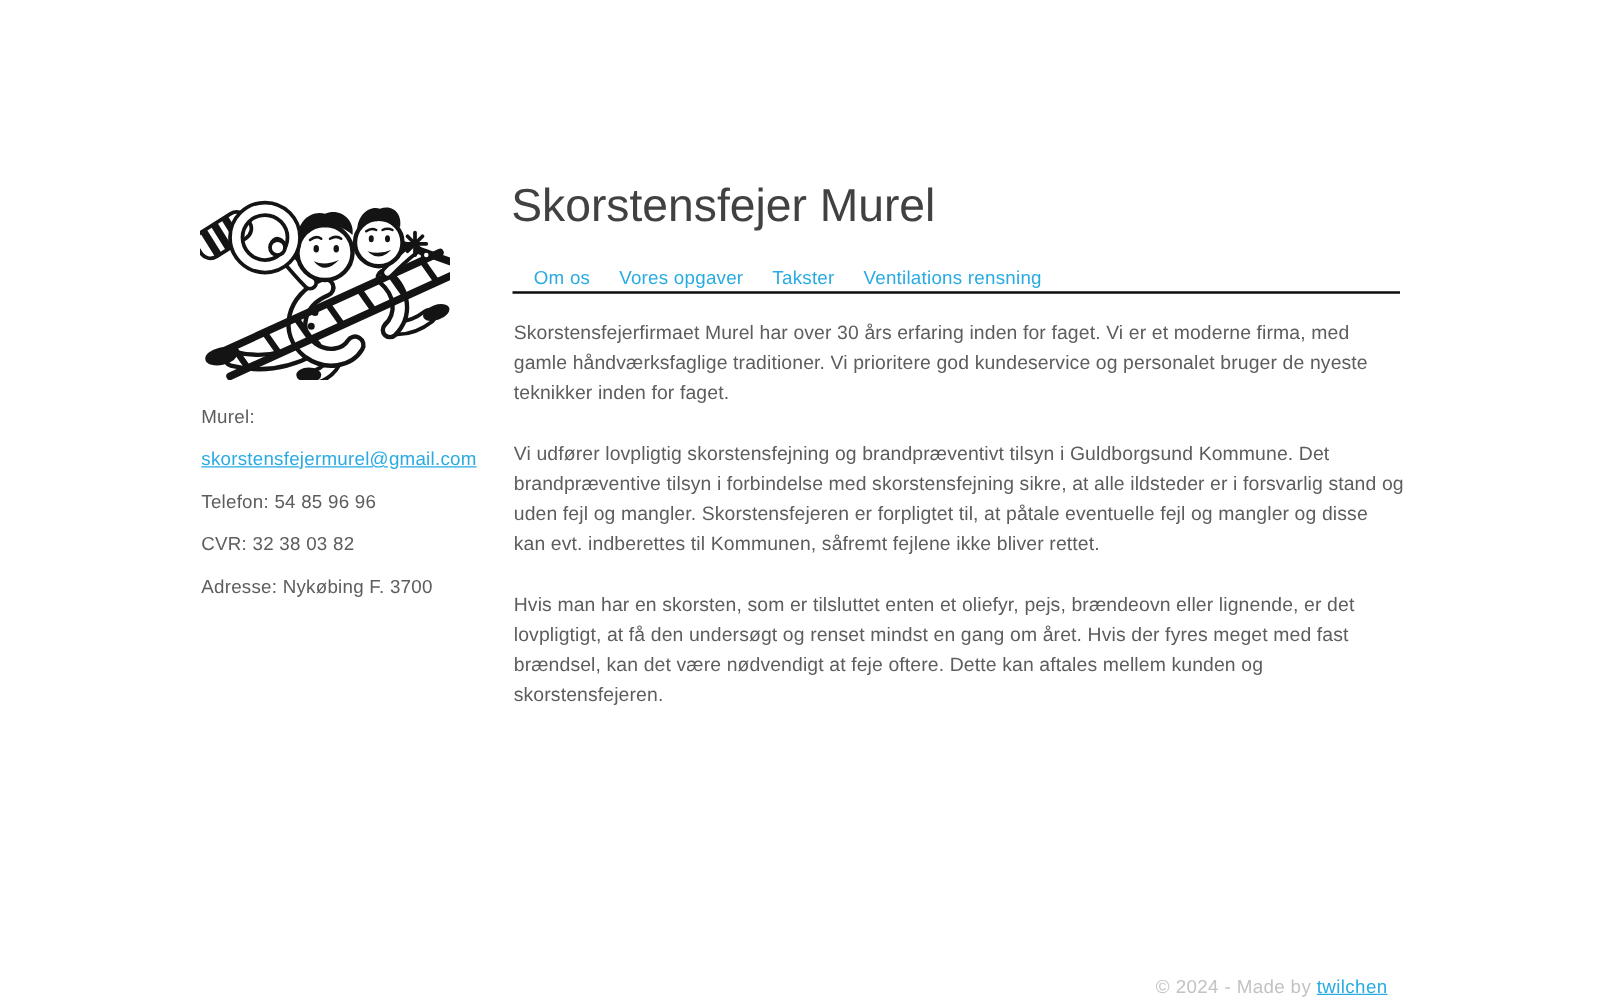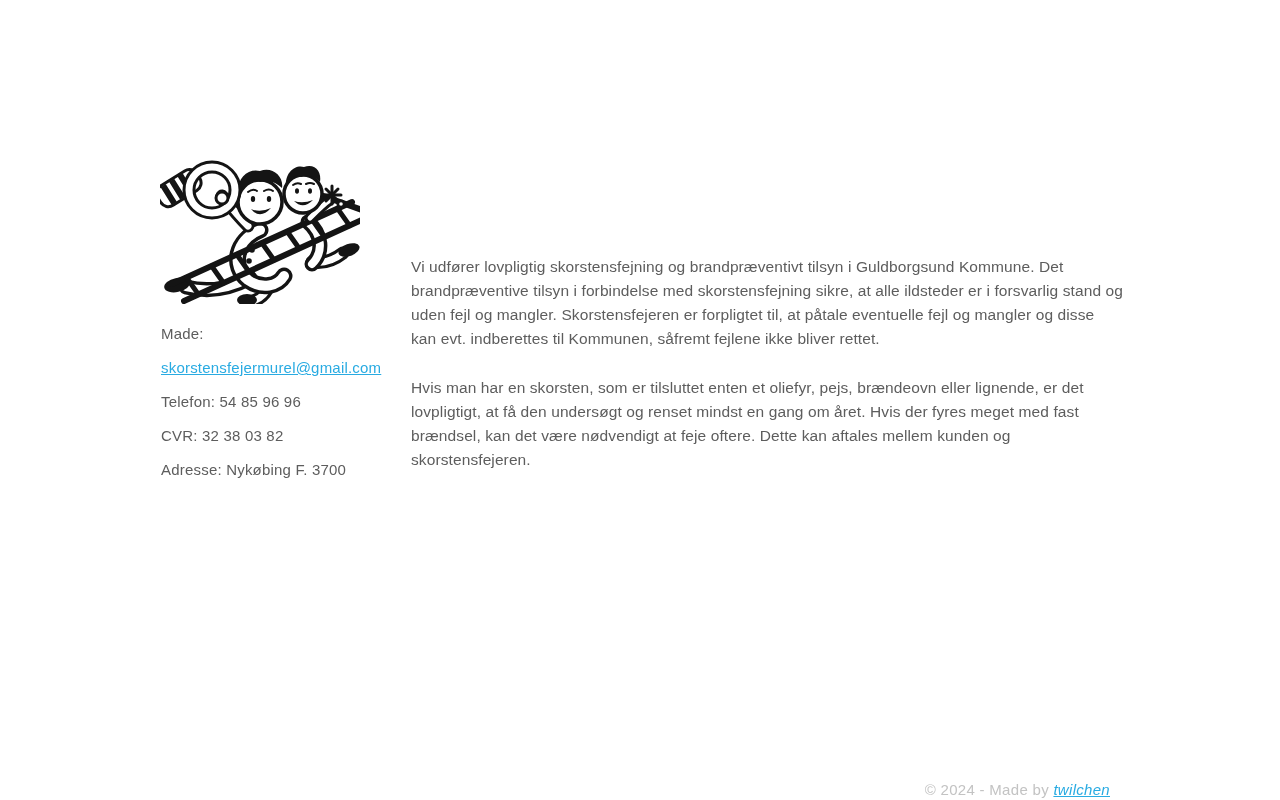--- a/index.html
+++ b/index.html
@@ -19,21 +19,21 @@
     color:var(--title);line-height:1.3;letter-spacing:0;}
 
   .nav{position:absolute;left:410px;top:215px;width:710px;box-sizing:border-box;
     border-bottom:2px solid var(--rule);padding:0 0 3px 17px;font-size:15px;line-height:15px;white-space:nowrap;}
   .nav a{color:var(--link);text-decoration:none;margin-right:19px;letter-spacing:.2px;}
 
   .paras{position:absolute;left:411px;top:255px;width:712px;font-size:15.5px;line-height:24px;color:var(--body);}
   .paras p{margin:0 0 25px;letter-spacing:.1px;}
 
   .footer{position:absolute;top:782px;right:170px;font-size:15px;line-height:16px;color:var(--muted);letter-spacing:.3px;}
-  .footer a{color:var(--link);text-decoration:underline;font-style:italic;}
+  .footer a{color:var(--link);text-decoration:underline;}
 </style>
 </head>
 <body>
 
 <div class="page">
 
   <div class="logo">
     <svg viewBox="0 0 200 160" width="200" height="160">
 
       <g stroke-linecap="round" fill="none">
@@ -108,30 +108,38 @@
       </g>
       <g>
         <circle cx="52" cy="46" r="23" fill="none" stroke="#141414" stroke-width="13"></circle>
         <circle cx="52" cy="46" r="23" fill="none" stroke="#fff" stroke-width="7"></circle>
       </g>
       <circle cx="62" cy="54" r="6" fill="#fff" stroke="#141414" stroke-width="3"></circle>
     </svg>
   </div>
 
   <div class="contact">
-    <p>Made:</p>
+    <p>Murel:</p>
     <p><a href="#">skorstensfejermurel@gmail.com</a></p>
     <p>Telefon: 54 85 96 96</p>
     <p>CVR: 32 38 03 82</p>
     <p>Adresse: Nykøbing F. 3700</p>
   </div>
 
+  <h1 class="main-title">Skorstensfejer Murel</h1>
 
+  <nav class="nav">
+    <a href="#">Om os</a>
+    <a href="#">Vores opgaver</a>
+    <a href="#">Takster</a>
+    <a href="#">Ventilations rensning</a>
+  </nav>
 
   <div class="paras">
+    <p>Skorstensfejerfirmaet Murel har over 30 års erfaring inden for faget. Vi er et moderne firma, med gamle håndværksfaglige traditioner. Vi prioritere god kundeservice og personalet bruger de nyeste teknikker inden for faget.</p>
     <p>Vi udfører lovpligtig skorstensfejning og brandpræventivt tilsyn i Guldborgsund Kommune. Det brandpræventive tilsyn i forbindelse med skorstensfejning sikre, at alle ildsteder er i forsvarlig stand og uden fejl og mangler. Skorstensfejeren er forpligtet til, at påtale eventuelle fejl og mangler og disse kan evt. indberettes til Kommunen, såfremt fejlene ikke bliver rettet.</p>
     <p>Hvis man har en skorsten, som er tilsluttet enten et oliefyr, pejs, brændeovn eller lignende, er det lovpligtigt, at få den undersøgt og renset mindst en gang om året. Hvis der fyres meget med fast brændsel, kan det være nødvendigt at feje oftere. Dette kan aftales mellem kunden og skorstensfejeren.</p>
   </div>
 
   <div class="footer">
     <span>© 2024 - Made by </span><a href="#">twilchen</a>
   </div>
 
 </div>
 

